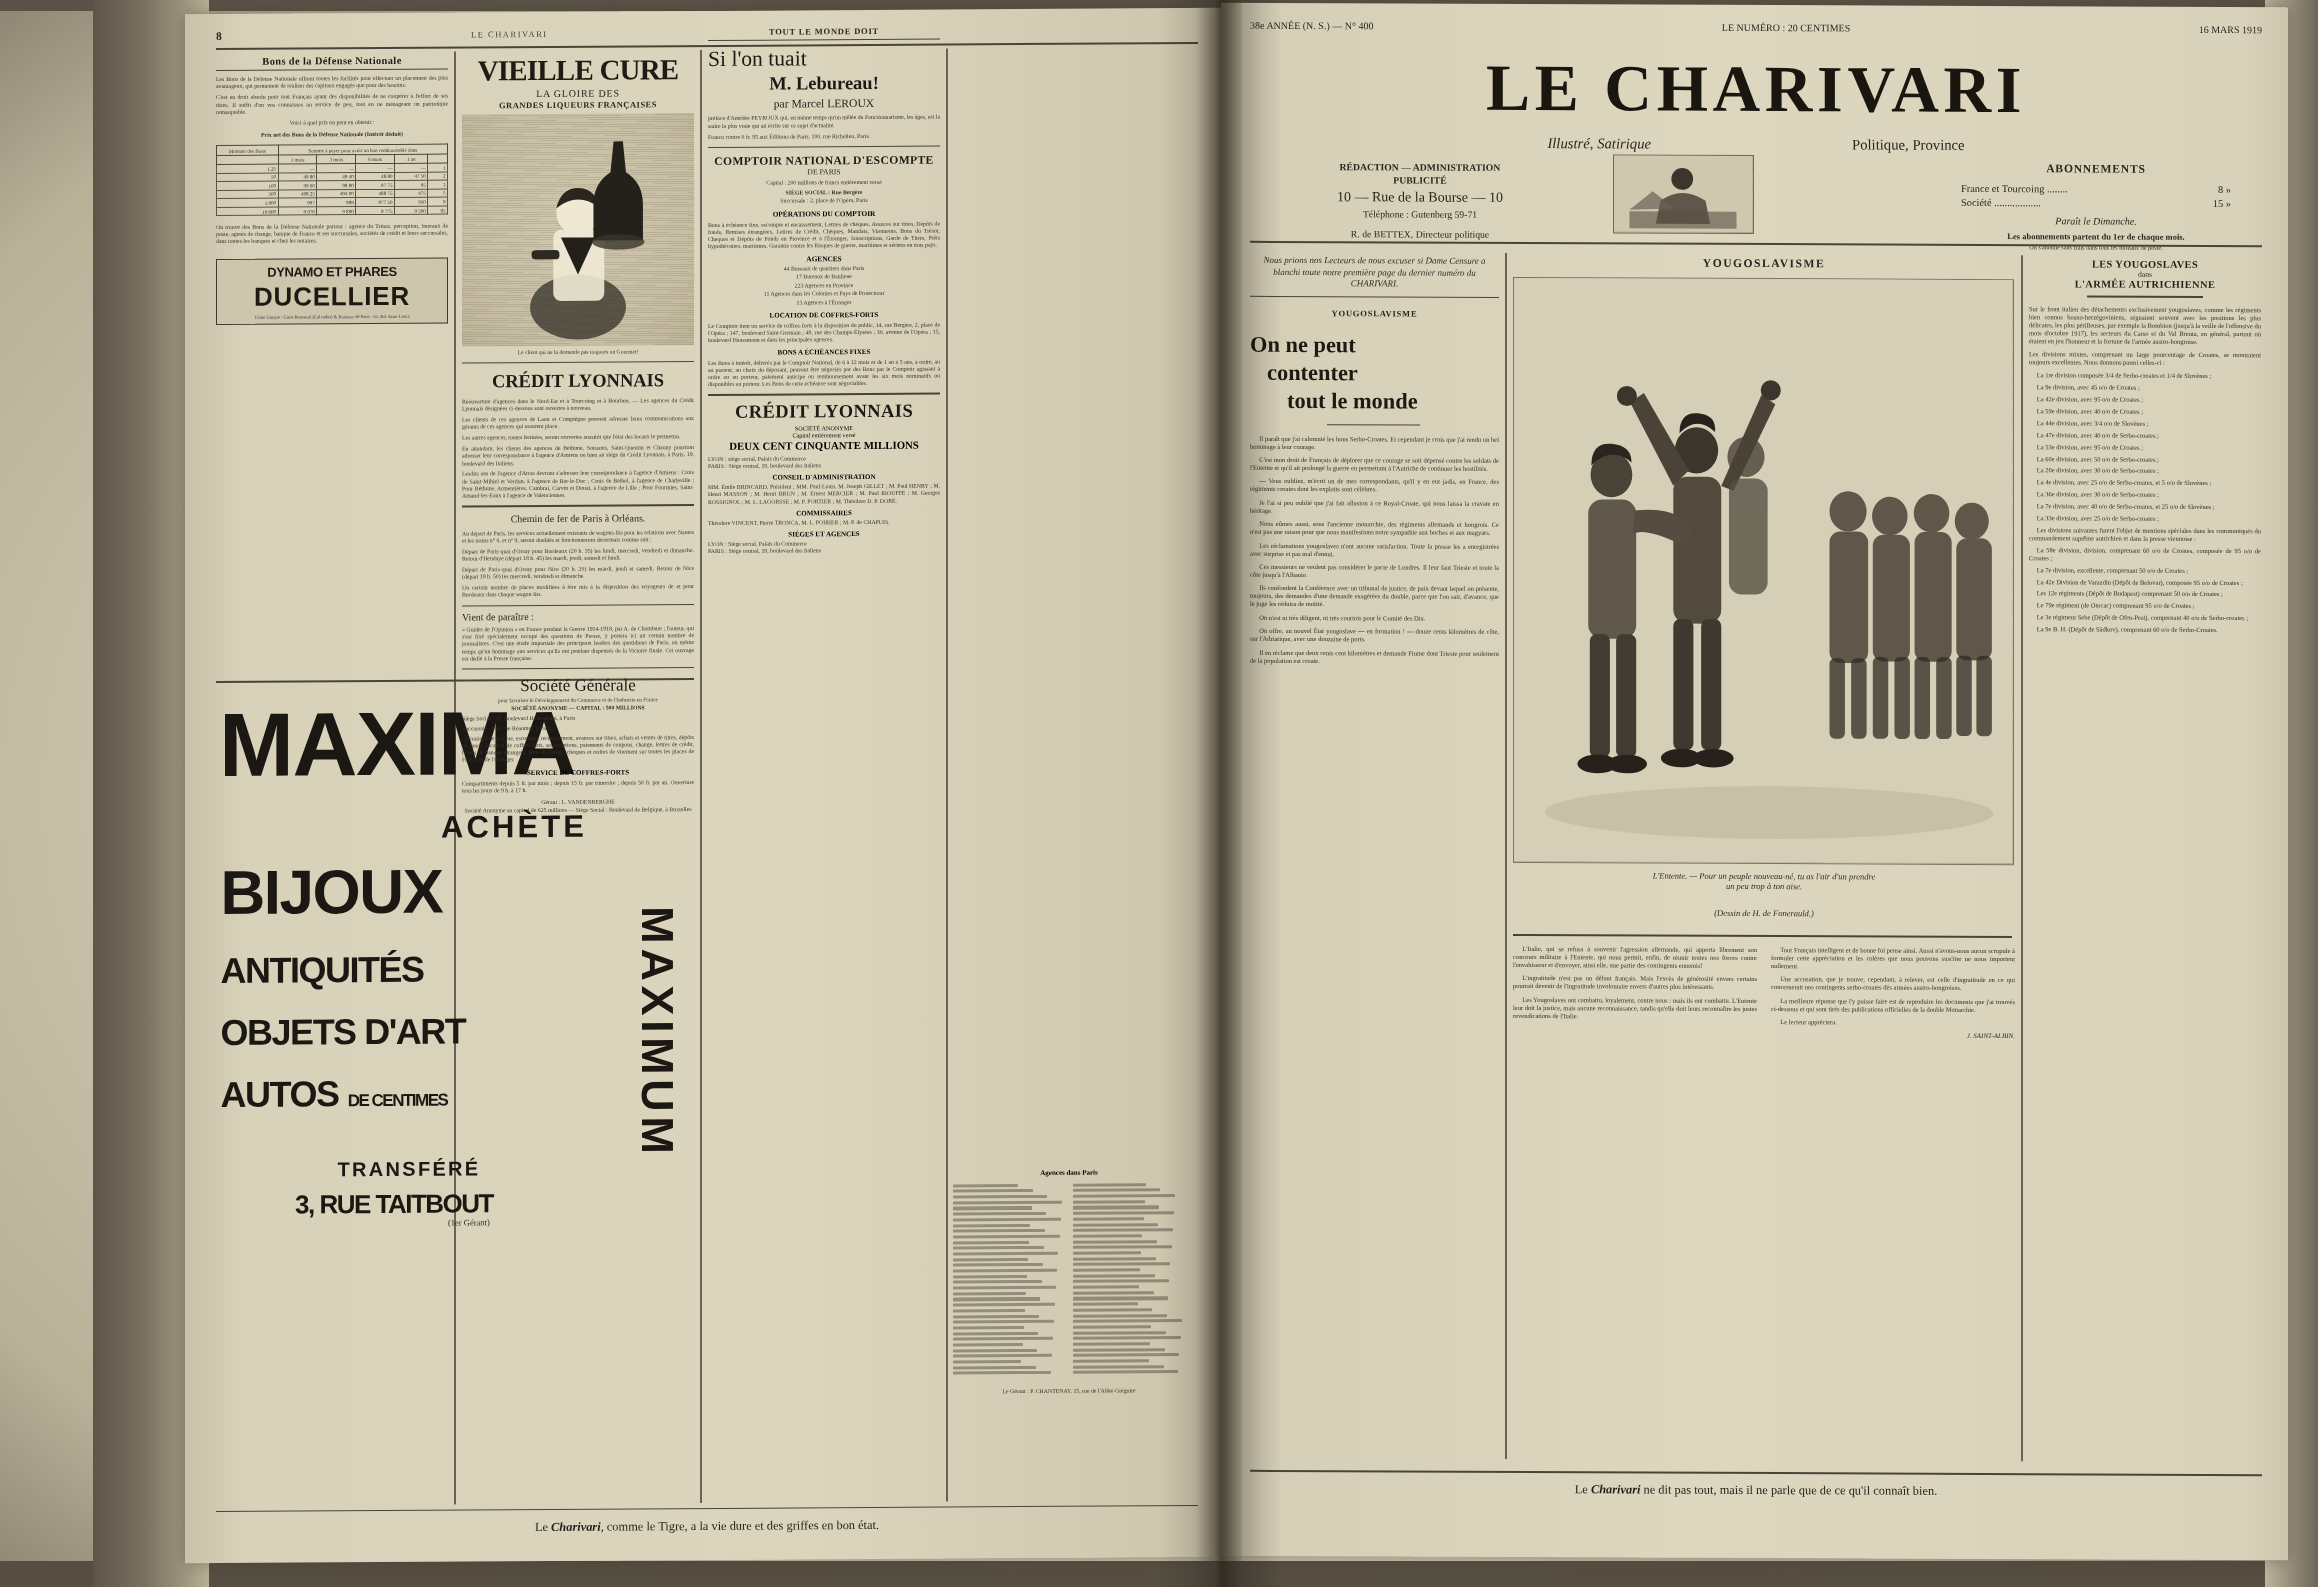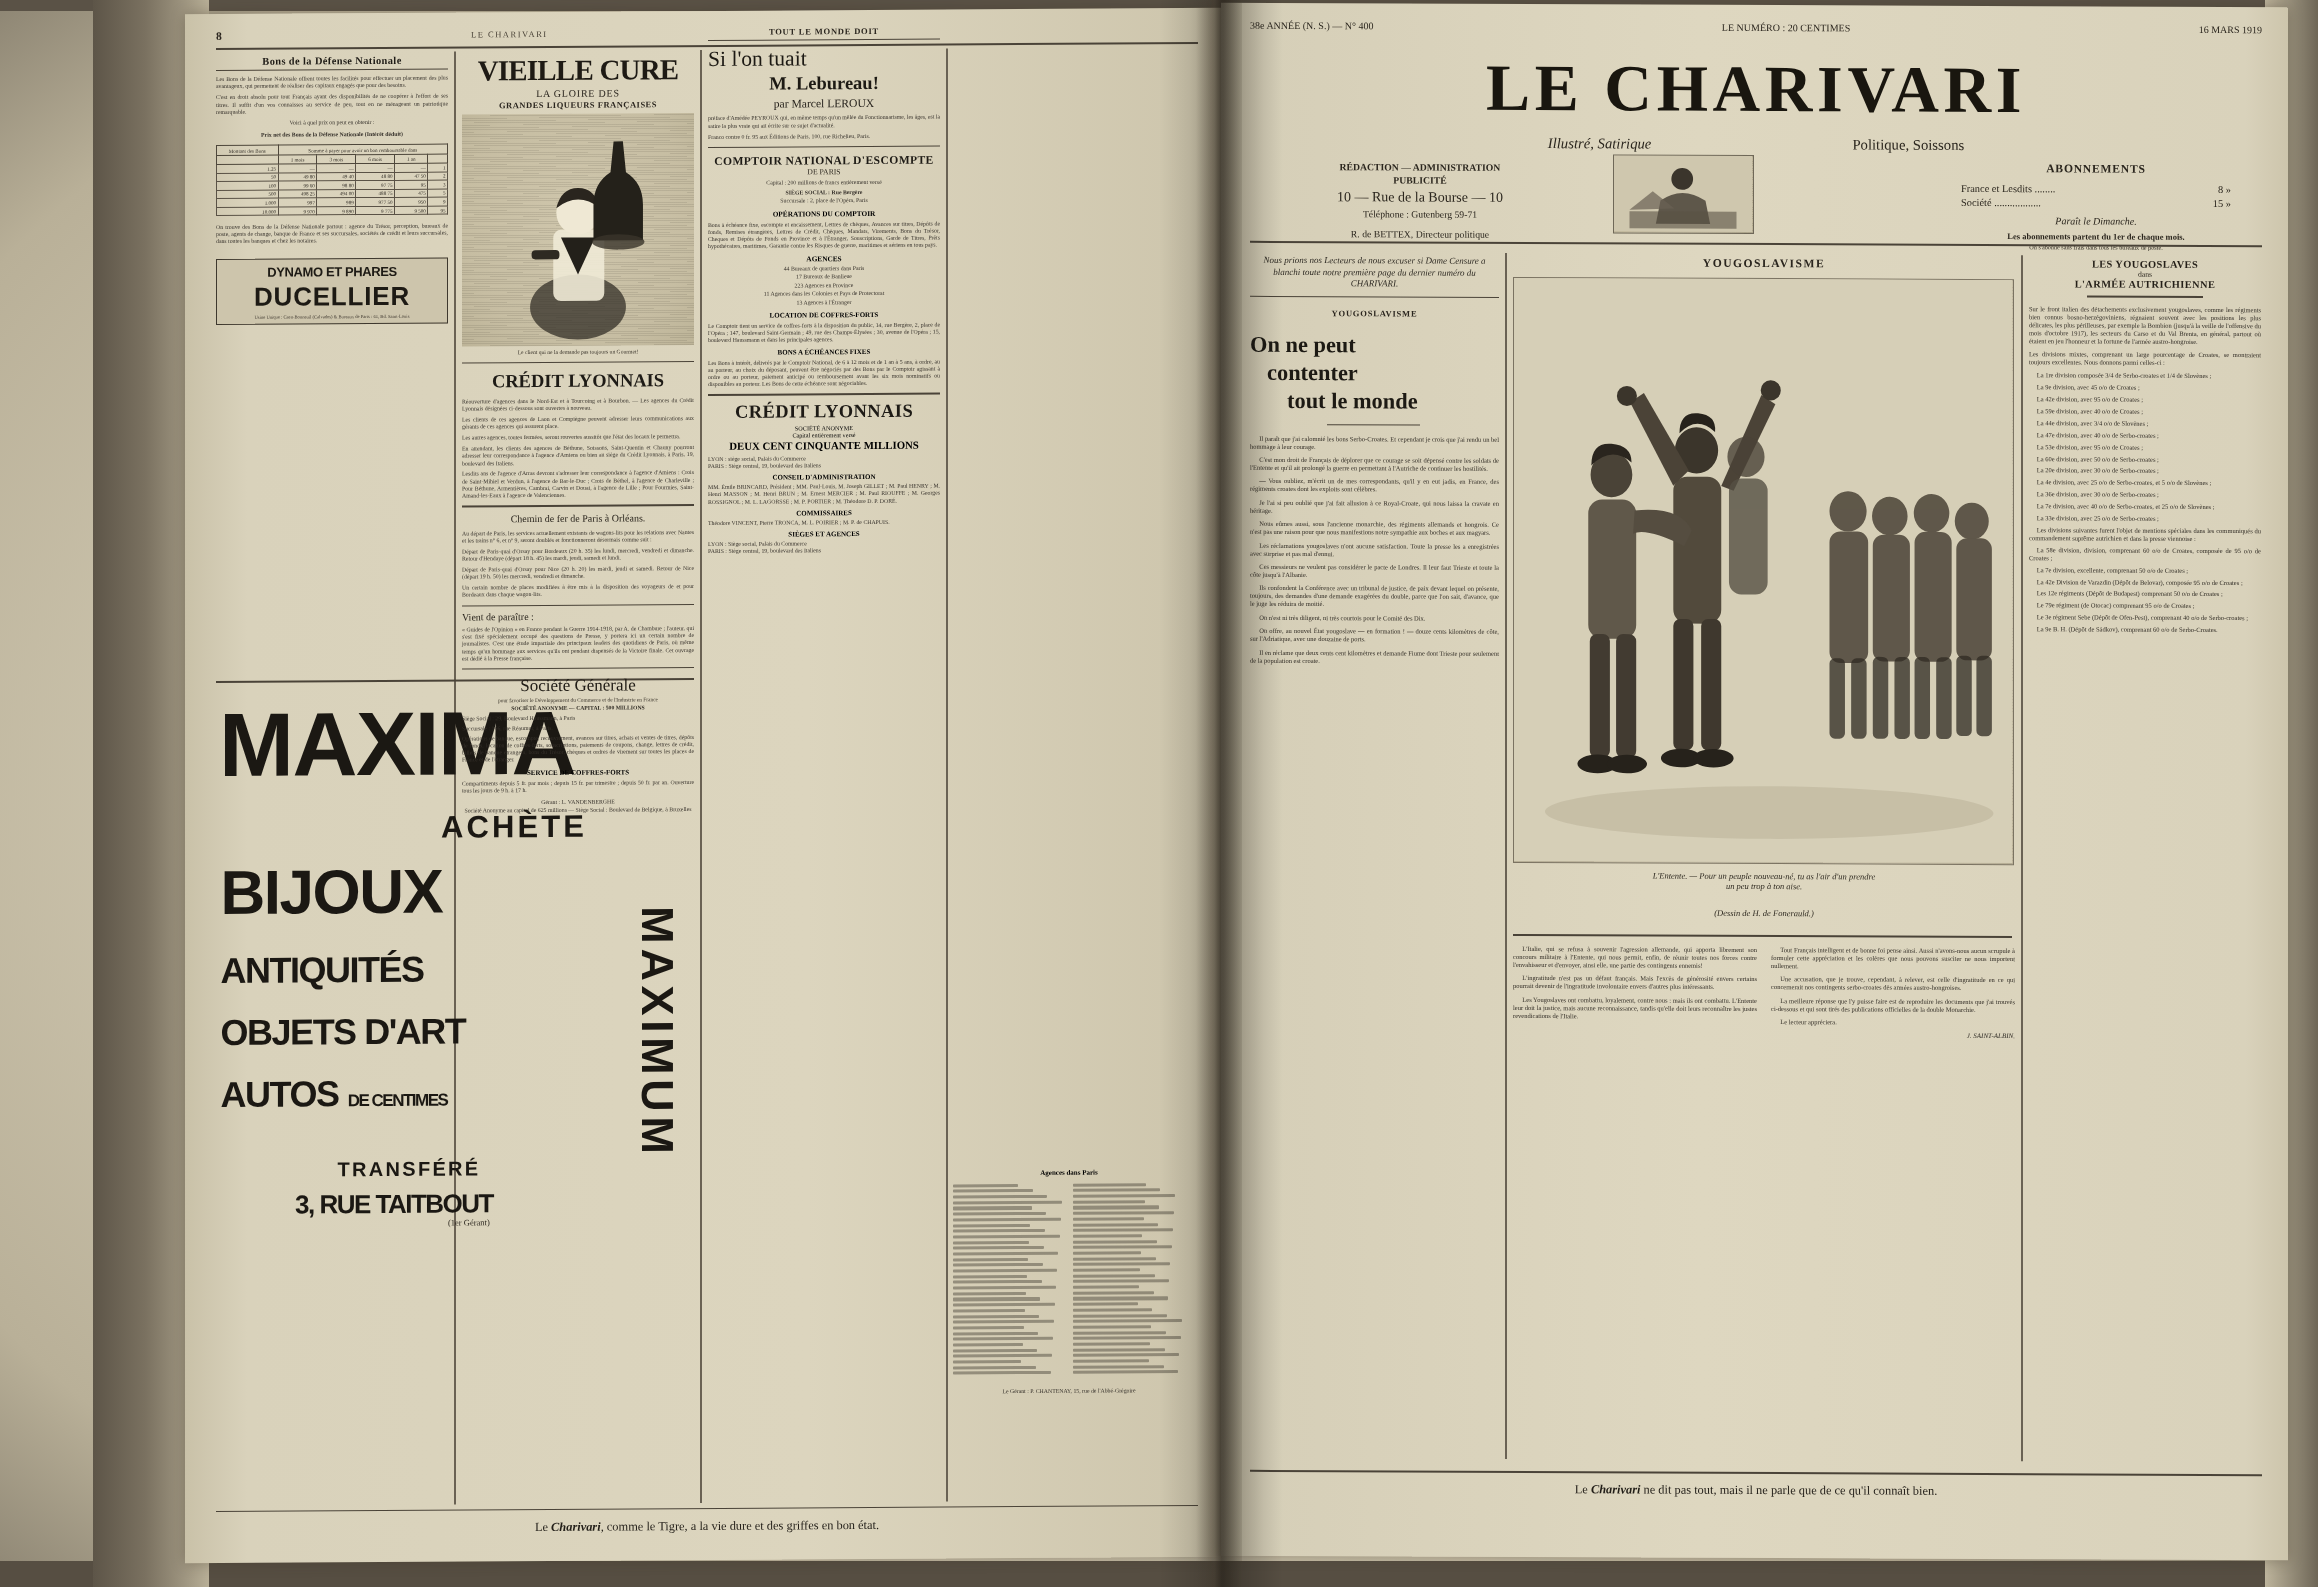--- a/index.html
+++ b/index.html
@@ -438,21 +438,21 @@
     <div style="position:absolute;left:0;top:0;width:1012px;display:flex;justify-content:space-between;font-size:10px;color:#2b261e;">
       <span>38e ANNÉE (N. S.) — N° 400</span>
       <span>LE NUMÉRO : 20 CENTIMES</span>
       <span>16 MARS 1919</span>
     </div>
 
     <div class="masthead" style="position:absolute;left:0;top:29px;width:1012px;">LE CHARIVARI</div>
 
     <div style="position:absolute;left:0;top:114px;width:1012px;display:flex;justify-content:center;gap:201px;">
       <span class="mast-sub" style="font-style:italic;">Illustré, Satirique</span>
-      <span class="mast-sub">Politique, Soissons</span>
+      <span class="mast-sub">Politique, Province</span>
     </div>
 
     <div style="position:absolute;left:15.5px;top:141px;width:309px;text-align:center;color:#2b261e;">
       <div class="mast-small bold">RÉDACTION — ADMINISTRATION</div>
       <div class="mast-small bold" style="margin-top:1.5px;">PUBLICITÉ</div>
       <div style="font-size:14px;margin-top:4.6px;">10 — Rue de la Bourse — 10</div>
       <div class="mast-small" style="margin-top:3.1px;">Téléphone : Gutenberg 59-71</div>
       <div class="mast-small" style="margin-top:9.3px;">R. de BETTEX, Directeur politique</div>
     </div>
 
@@ -463,21 +463,21 @@
         <path d="M60 58 q28 -20 58 0 l6 30 l-70 0 z" fill="#4a4338" opacity=".85"></path>
         <rect x="20" y="72" width="138" height="22" fill="#5a5245" opacity=".6"></rect>
         <path d="M20 70 l30 -24 l28 22 z" fill="#6a6154" opacity=".7"></path>
       </svg>
     </div>
 
     <div style="position:absolute;left:680px;top:139px;width:332px;color:#2b261e;">
       <div class="center bold" style="font-size:11.6px;letter-spacing:0.8px;">ABONNEMENTS</div>
       <div id="subs-rows" style="margin-top:6.2px;font-size:10.4px;">
           <div style="display: flex; justify-content: space-between; padding: 1.5px 31px;">
-            <span>France et Lesdits ........</span>
+            <span>France et Tourcoing ........</span>
             <span>8  »</span>
           </div>
           <div style="display: flex; justify-content: space-between; padding: 1.5px 31px;">
             <span>Société ..................</span>
             <span>15  »</span>
           </div>
         </div>
       <div class="center" style="font-size:10px;font-style:italic;margin-top:6.2px;">Paraît le Dimanche.</div>
       <div class="center bold" style="font-size:8.5px;margin-top:4.6px;">Les abonnements partent du 1er de chaque mois.</div>
       <div class="center" style="font-size:6.2px;margin-top:2.3px;">On s'abonne sans frais dans tous les bureaux de poste.</div>

